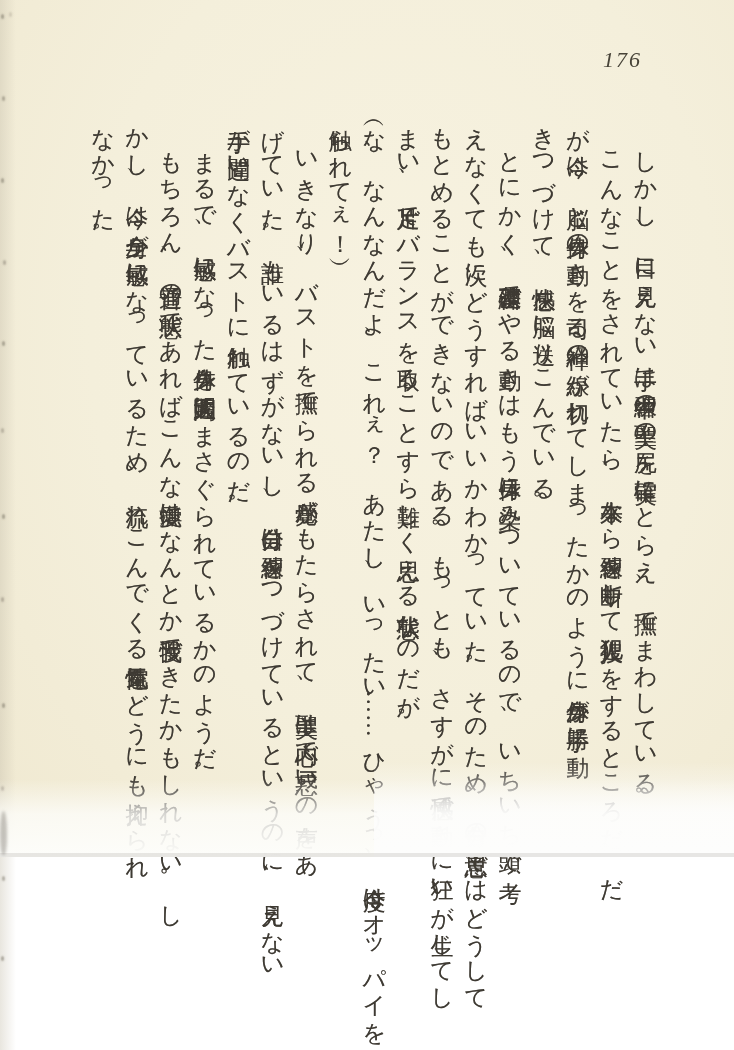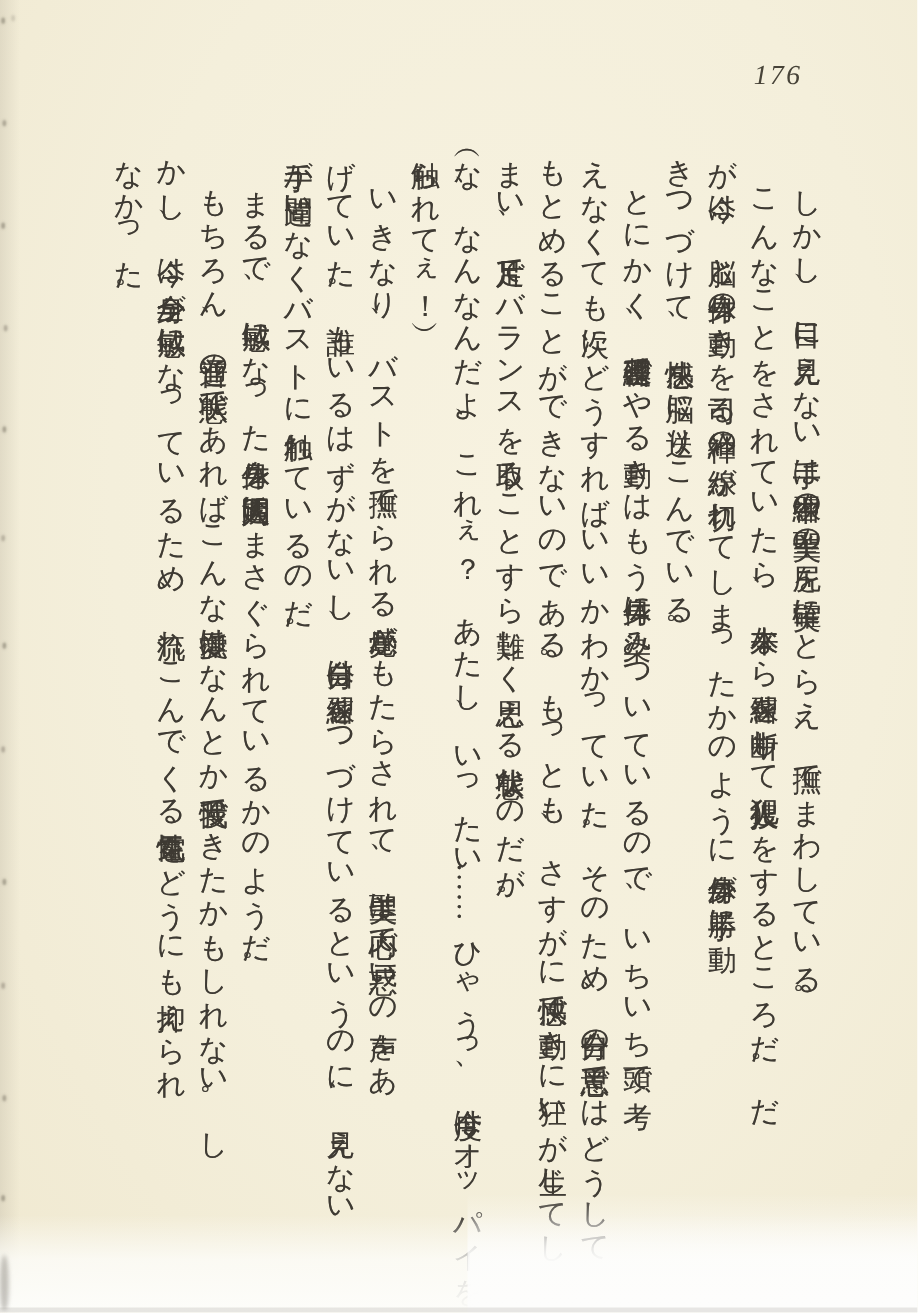--- a/index.html
+++ b/index.html
@@ -5,21 +5,21 @@
   html, body {
     margin: 0;
     padding: 0;
     width: 734px;
     height: 1050px;
     overflow: hidden;
   }
   #book-page {
     position: relative;
     width: 734px;
-    height: 1050px;
+    height: 857px;
     background:
       radial-gradient(ellipse at 55% 38%,
         var(--paper-light-center, #f7f2e0) 0%,
         var(--paper, #f4efdb) 55%,
         var(--paper-dark-edge, #f0e9d1) 100%);
     font-family: "Liberation Serif", "DejaVu Serif", serif;
   }
 
   
   #page-number {

